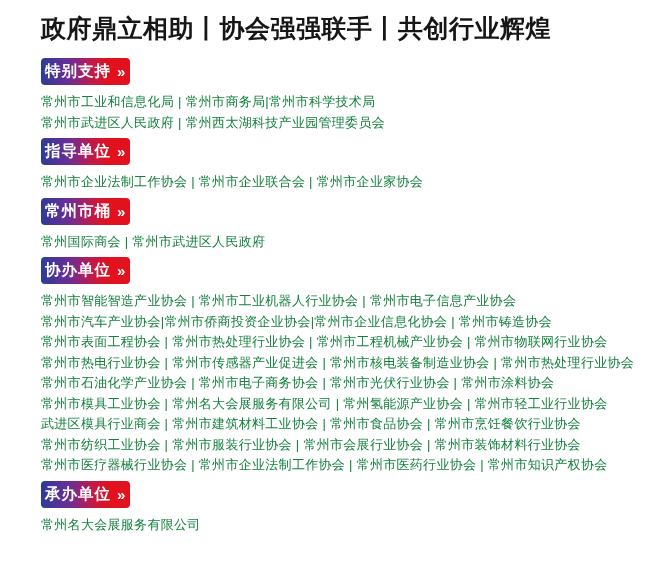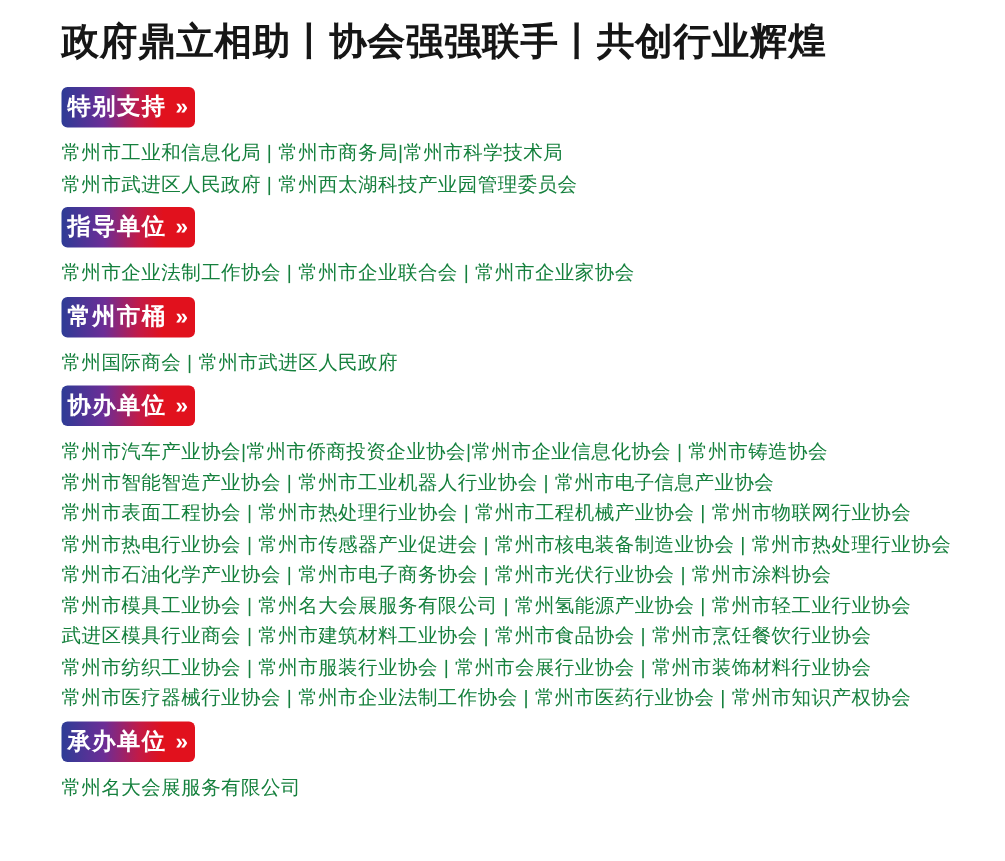--- a/index.html
+++ b/index.html
@@ -90,22 +90,22 @@
       <div class="line">常州国际商会 | 常州市武进区人民政府</div>
     </div>
   </div>
 
   <div class="section">
     <div class="badge">
       <span>协办单位</span>
       <span class="arrow">»</span>
     </div>
     <div class="lines">
+      <div class="line">常州市智能智造产业协会 | 常州市工业机器人行业协会 | 常州市电子信息产业协会</div>
       <div class="line">常州市汽车产业协会|常州市侨商投资企业协会|常州市企业信息化协会 | 常州市铸造协会</div>
-      <div class="line">常州市智能智造产业协会 | 常州市工业机器人行业协会 | 常州市电子信息产业协会</div>
       <div class="line">常州市表面工程协会 | 常州市热处理行业协会 | 常州市工程机械产业协会 | 常州市物联网行业协会</div>
       <div class="line">常州市热电行业协会 | 常州市传感器产业促进会 | 常州市核电装备制造业协会 | 常州市热处理行业协会</div>
       <div class="line">常州市石油化学产业协会 | 常州市电子商务协会 | 常州市光伏行业协会 | 常州市涂料协会</div>
       <div class="line">常州市模具工业协会 | 常州名大会展服务有限公司 | 常州氢能源产业协会 | 常州市轻工业行业协会</div>
       <div class="line">武进区模具行业商会 | 常州市建筑材料工业协会 | 常州市食品协会 | 常州市烹饪餐饮行业协会</div>
       <div class="line">常州市纺织工业协会 | 常州市服装行业协会 | 常州市会展行业协会 | 常州市装饰材料行业协会</div>
       <div class="line">常州市医疗器械行业协会 | 常州市企业法制工作协会 | 常州市医药行业协会 | 常州市知识产权协会</div>
     </div>
   </div>
 

